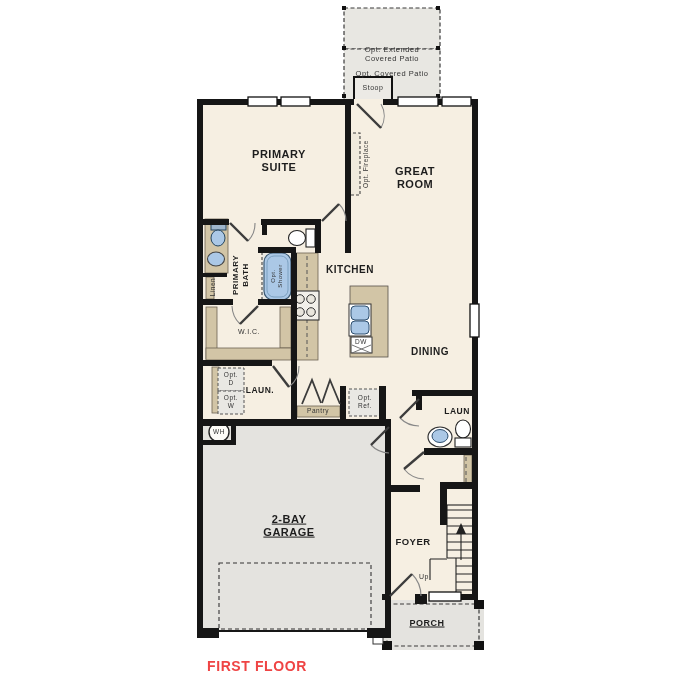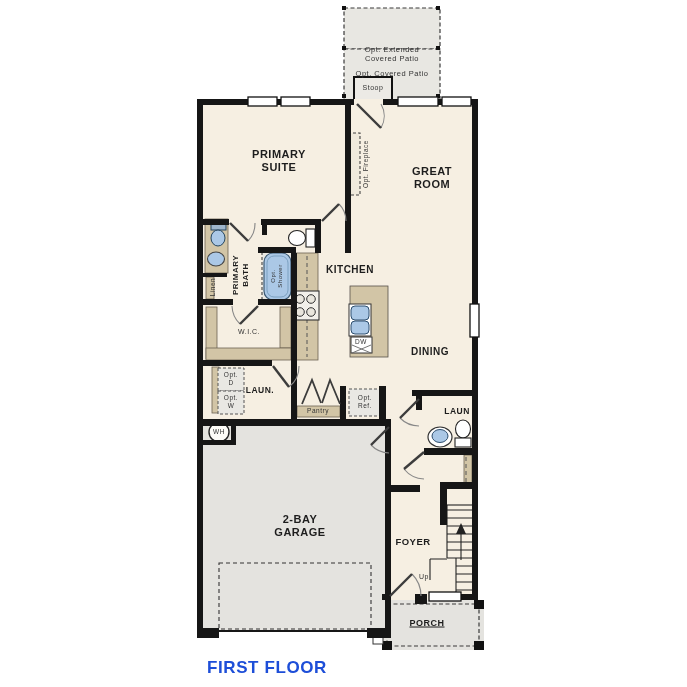--- a/index.html
+++ b/index.html
@@ -6,22 +6,22 @@
   #canvas{position:relative;width:687px;height:687px;background:#ffffff;overflow:hidden;
           font-family:"Liberation Sans", sans-serif;}
   #plan-svg{position:absolute;left:0;top:0;}
   .lbl{position:absolute;transform:translate(-50%,-50%);white-space:pre-line;text-align:center;
        color:#1d1d1d;line-height:1.22;letter-spacing:.5px;}
   .b{font-weight:700;}
   .rot{transform:translate(-50%,-50%) rotate(-90deg);} .s11{font-size:11px;} .s10{font-size:10px;} .s95{font-size:9.5px;}
   .s9{font-size:9px;} .s85{font-size:8.5px;} .s8{font-size:8px;}
   .s75{font-size:7.5px;} .s7{font-size:7px;} .s65{font-size:6.5px;} .s6{font-size:6px;}
   .gray{color:#333;}
-  #title-lbl{position:absolute;left:207px;top:658px;font-weight:700;font-size:17px;
-             letter-spacing:.6px;color:#1d4ed8;}
+  #title-lbl{position:absolute;left:207px;top:658px;font-weight:700;font-size:14px;
+             letter-spacing:.6px;color:#ef4444;}
 </style>
 </head>
 <body>
 
 <div id="canvas">
 
 <svg id="plan-svg" width="687" height="687" viewBox="0 0 687 687">
 
   <g>
     <rect x="344" y="8" width="96" height="41" fill="#e8e7e2" stroke="#3a3a3a" stroke-width="1.2" stroke-dasharray="4 2.5"></rect>
@@ -197,31 +197,31 @@
     </g>
     <g stroke="#3c3c3c" stroke-width="1.8" fill="none">
       <path d="M302,404 L312,380 L321,403"></path>
       <path d="M340,404 L330,380 L322,403"></path>
     </g>
   </g>
 </svg>
 
 <div class="lbl b s11" style="left:279px;top:161px;">PRIMARY
 SUITE</div>
-<div class="lbl b s11" style="left:432px;top:178px;">GREAT
+<div class="lbl b s11" style="left:415px;top:178px;">GREAT
 ROOM</div>
 <div class="lbl b s10" style="left:350px;top:270px;">KITCHEN</div>
 <div class="lbl b s10" style="left:430px;top:320px;margin-top:32px;">DINING</div>
 <div class="lbl b s8 rot" style="left:241px;top:275px;">PRIMARY
 BATH</div>
 <div class="lbl s65 gray rot" style="left:213px;top:287px;">Linen</div>
 <div class="lbl s7 gray" style="left:249px;top:332px;">W.I.C.</div>
 <div class="lbl b s85" style="left:260px;top:390px;">LAUN.</div>
 <div class="lbl s65 gray" style="left:318px;top:411px;">Pantry</div>
-<div class="lbl b s11" style="left:300px;top:526px;">2-BAY
+<div class="lbl b s11" style="left:289px;top:526px;text-decoration:underline;">2-BAY
 GARAGE</div>
 <div class="lbl b s85" style="left:457px;top:411px;">LAUN</div>
 <div class="lbl b s95" style="left:413px;top:542px;">FOYER</div>
 <div class="lbl s7 gray" style="left:424px;top:577px;">Up</div>
 <div class="lbl b s9" style="left:427px;top:623px;text-decoration:underline;">PORCH</div>
 <div class="lbl s7 gray" style="left:373px;top:88px;">Stoop</div>
 <div class="lbl s75 gray" style="left:392px;top:26px;margin-top:28px;">Opt. Extended
 Covered Patio</div>
 <div class="lbl s75 gray" style="left:392px;top:74px;">Opt. Covered Patio</div>
 <div class="lbl s65 gray rot" style="left:366px;top:164px;">Opt. Fireplace</div>

